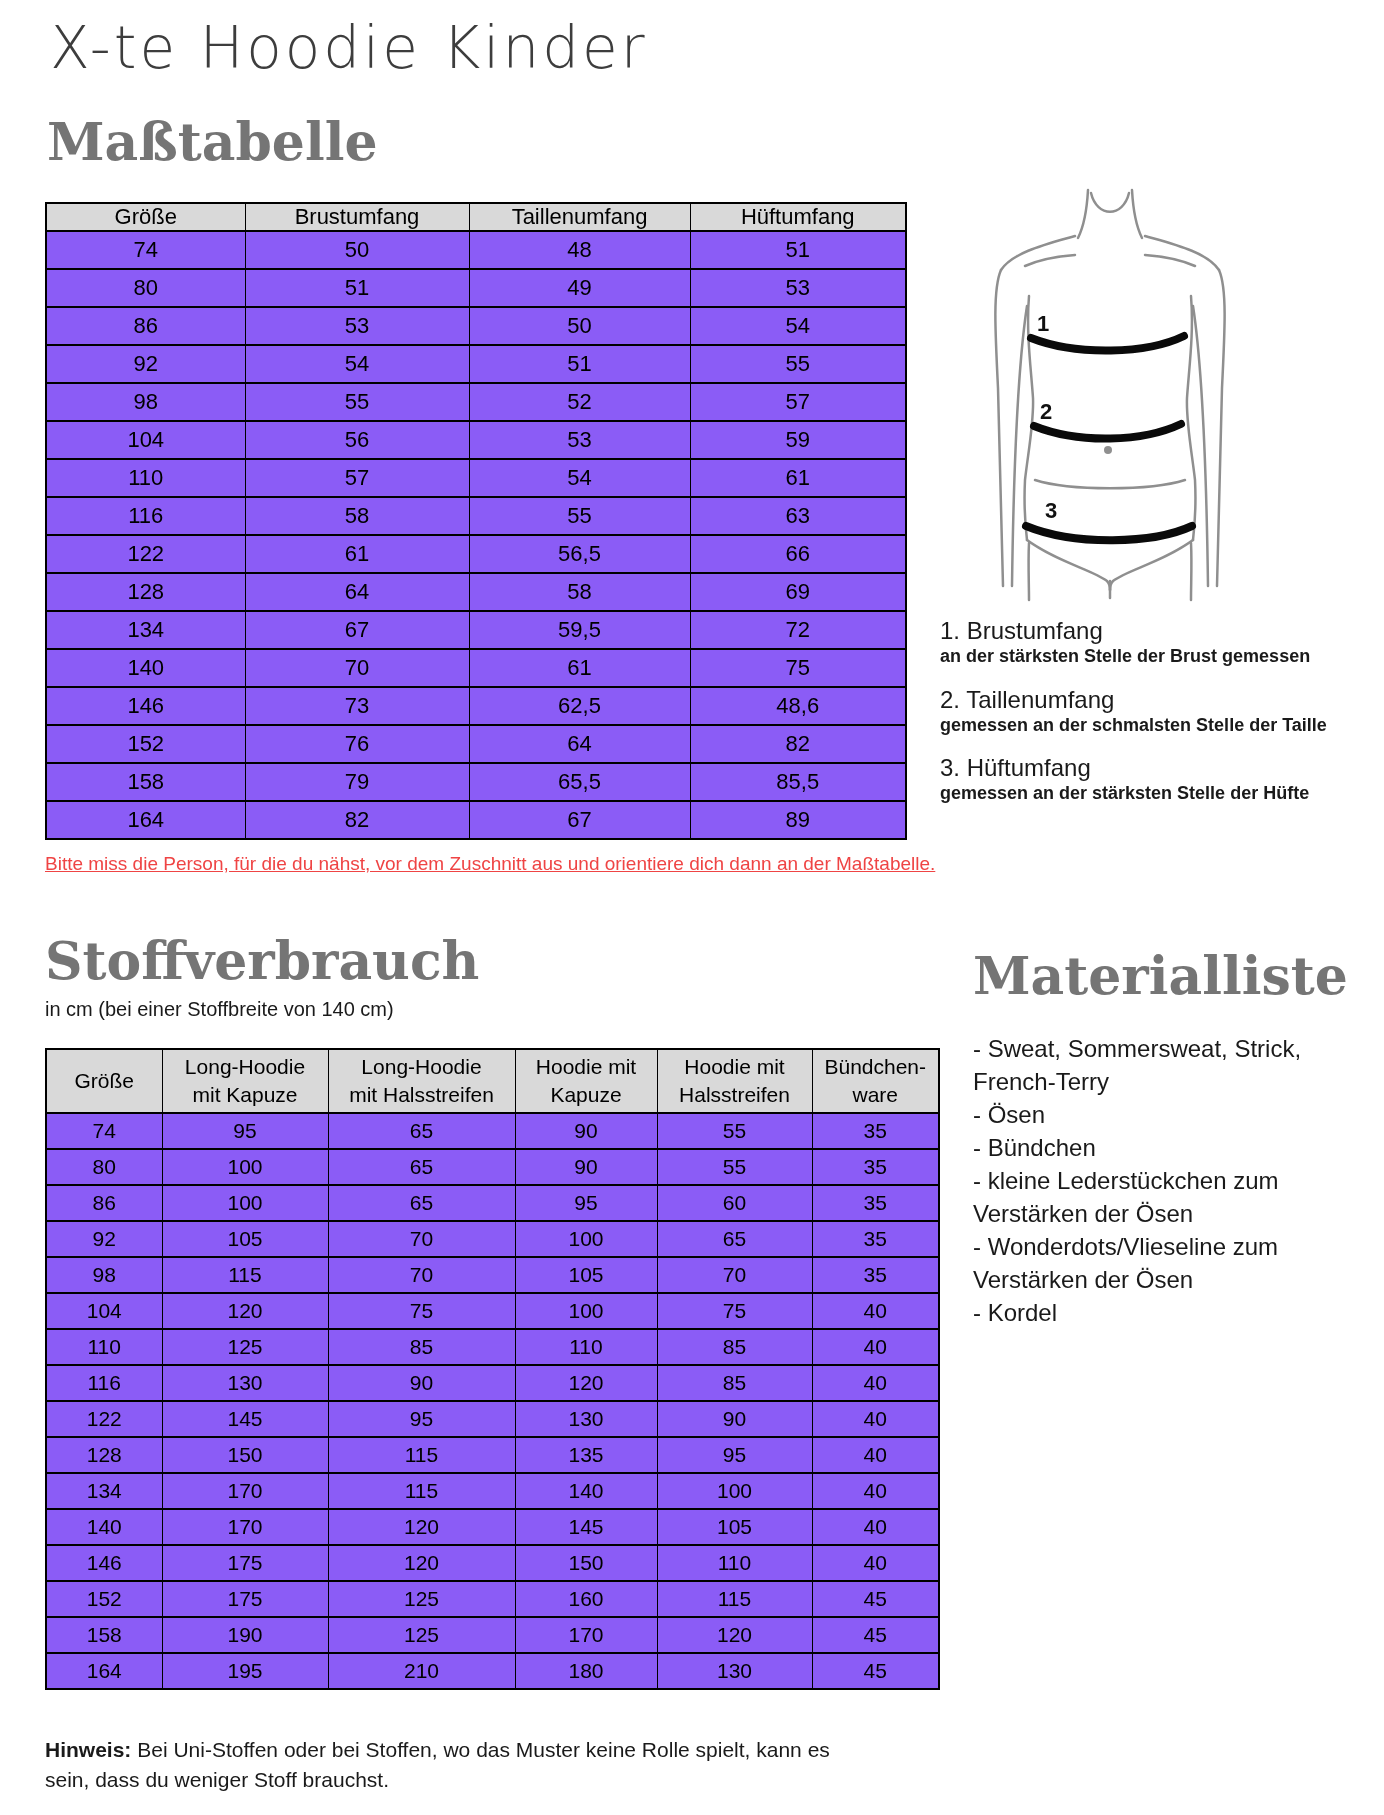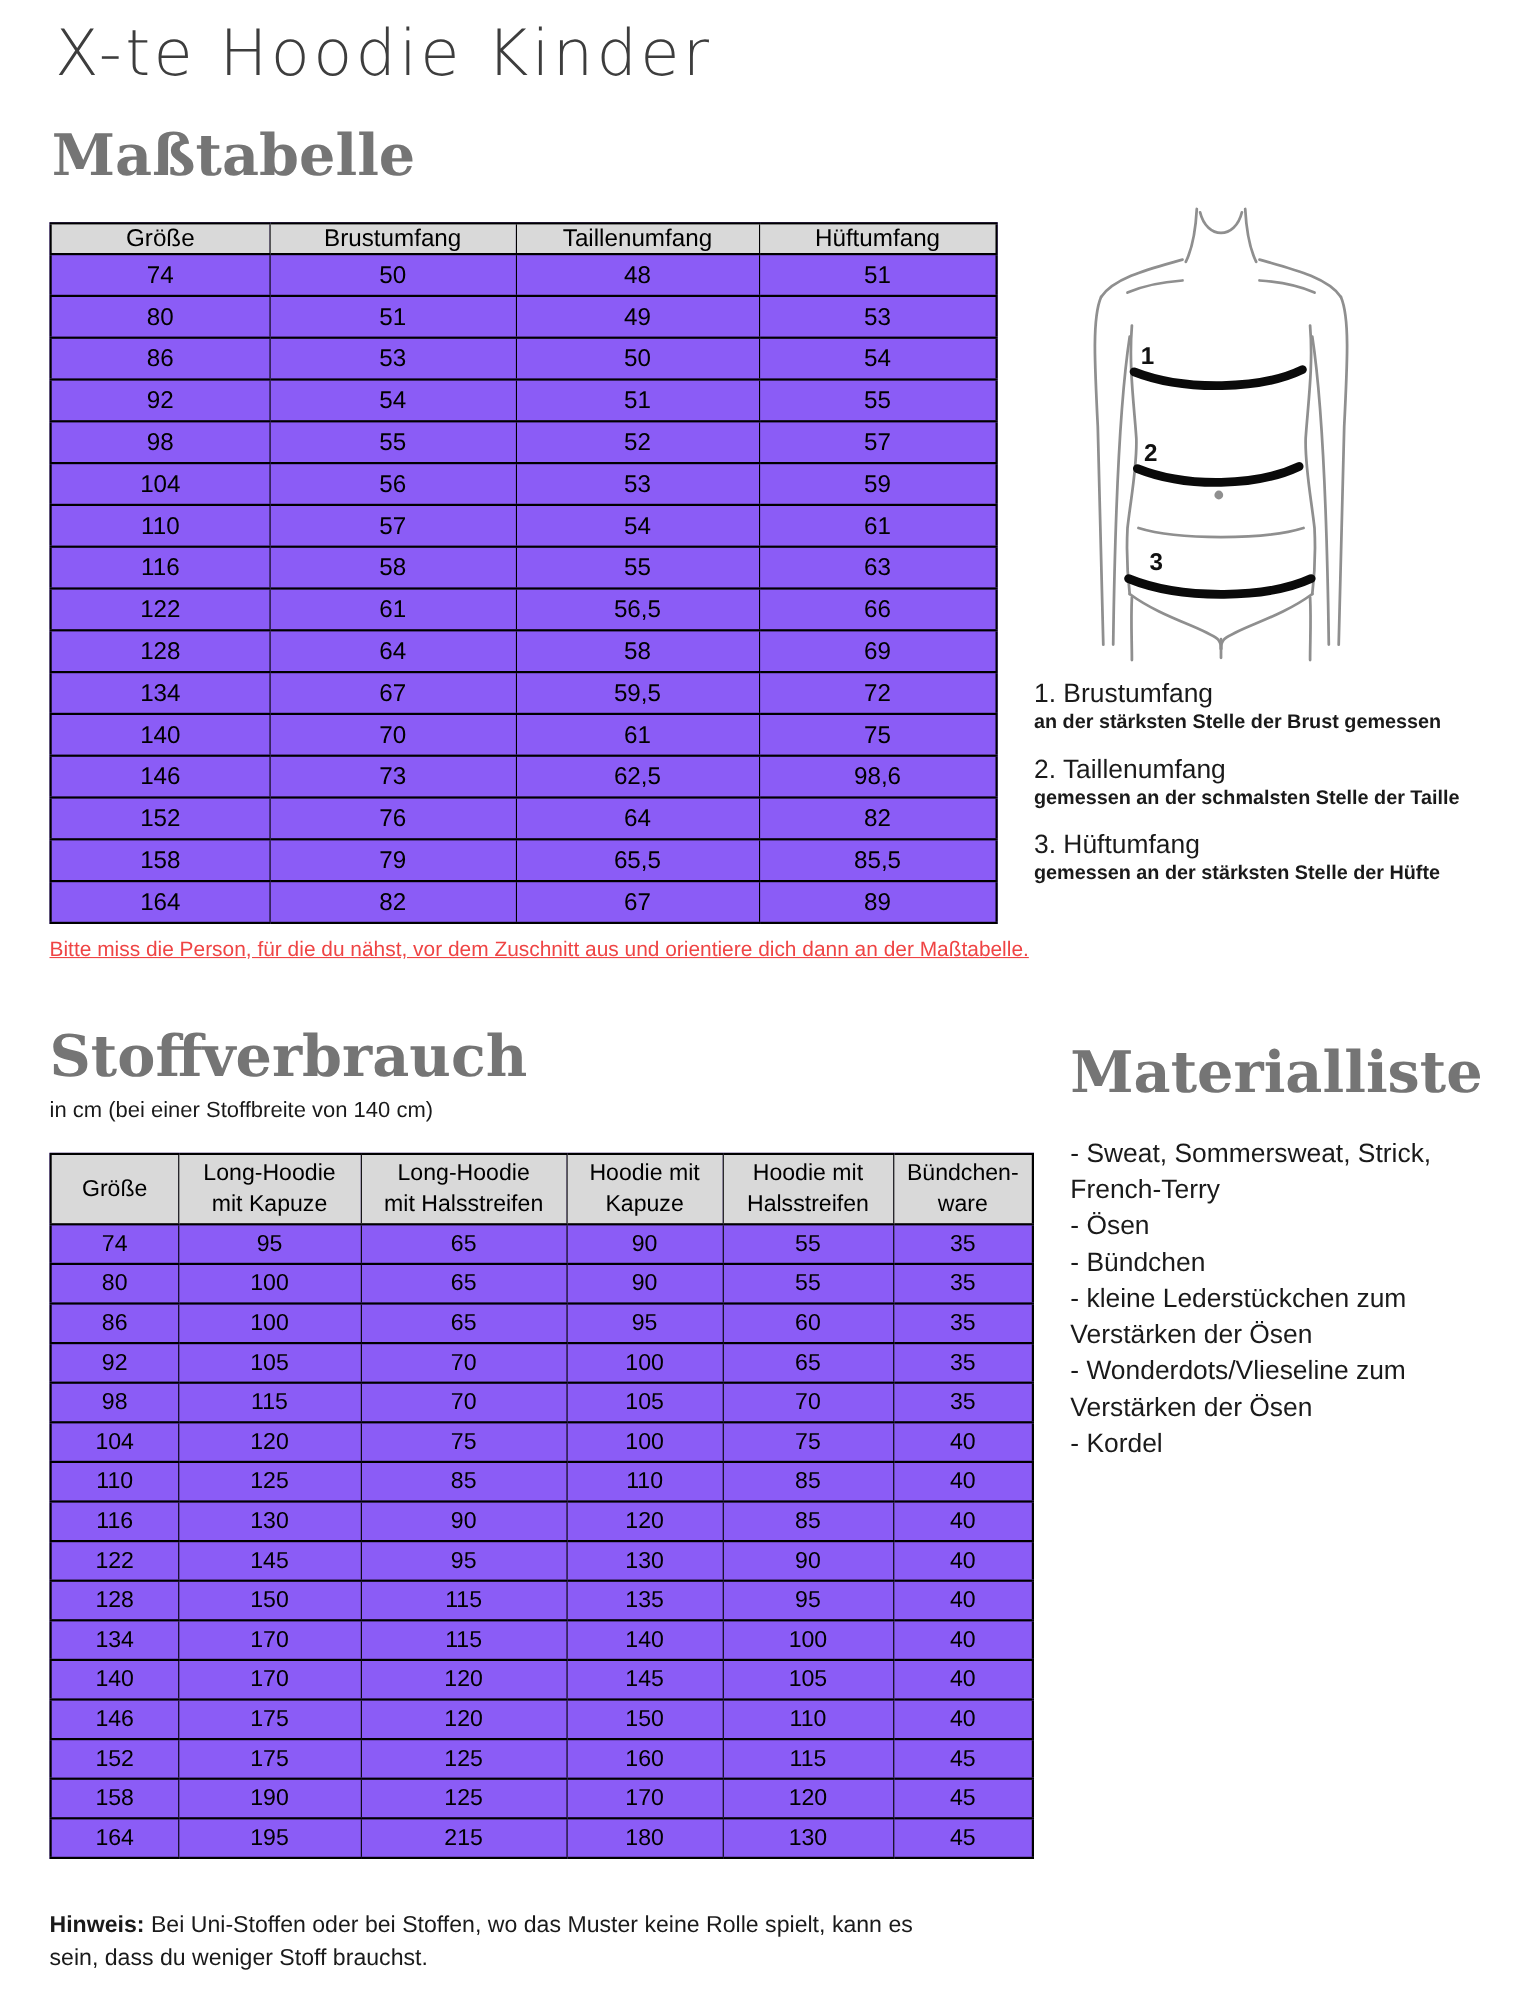--- a/index.html
+++ b/index.html
@@ -166,21 +166,21 @@
         <tr>
           <td>140</td>
           <td>70</td>
           <td>61</td>
           <td>75</td>
         </tr>
         <tr>
           <td>146</td>
           <td>73</td>
           <td>62,5</td>
-          <td>98,6</td>
+          <td>48,6</td>
         </tr>
         <tr>
           <td>152</td>
           <td>76</td>
           <td>64</td>
           <td>82</td>
         </tr>
         <tr>
           <td>158</td>
           <td>79</td>
@@ -402,21 +402,21 @@
           <td>158</td>
           <td>190</td>
           <td>125</td>
           <td>170</td>
           <td>120</td>
           <td>45</td>
         </tr>
         <tr>
           <td>164</td>
           <td>195</td>
-          <td>215</td>
+          <td>210</td>
           <td>180</td>
           <td>130</td>
           <td>45</td>
         </tr>
       </tbody>
     </table>
 
   <h2 class="abs section-heading h-mat">Materialliste</h2>
   <div class="abs materials">
     <div>- Sweat, Sommersweat, Strick, French-Terry</div>

